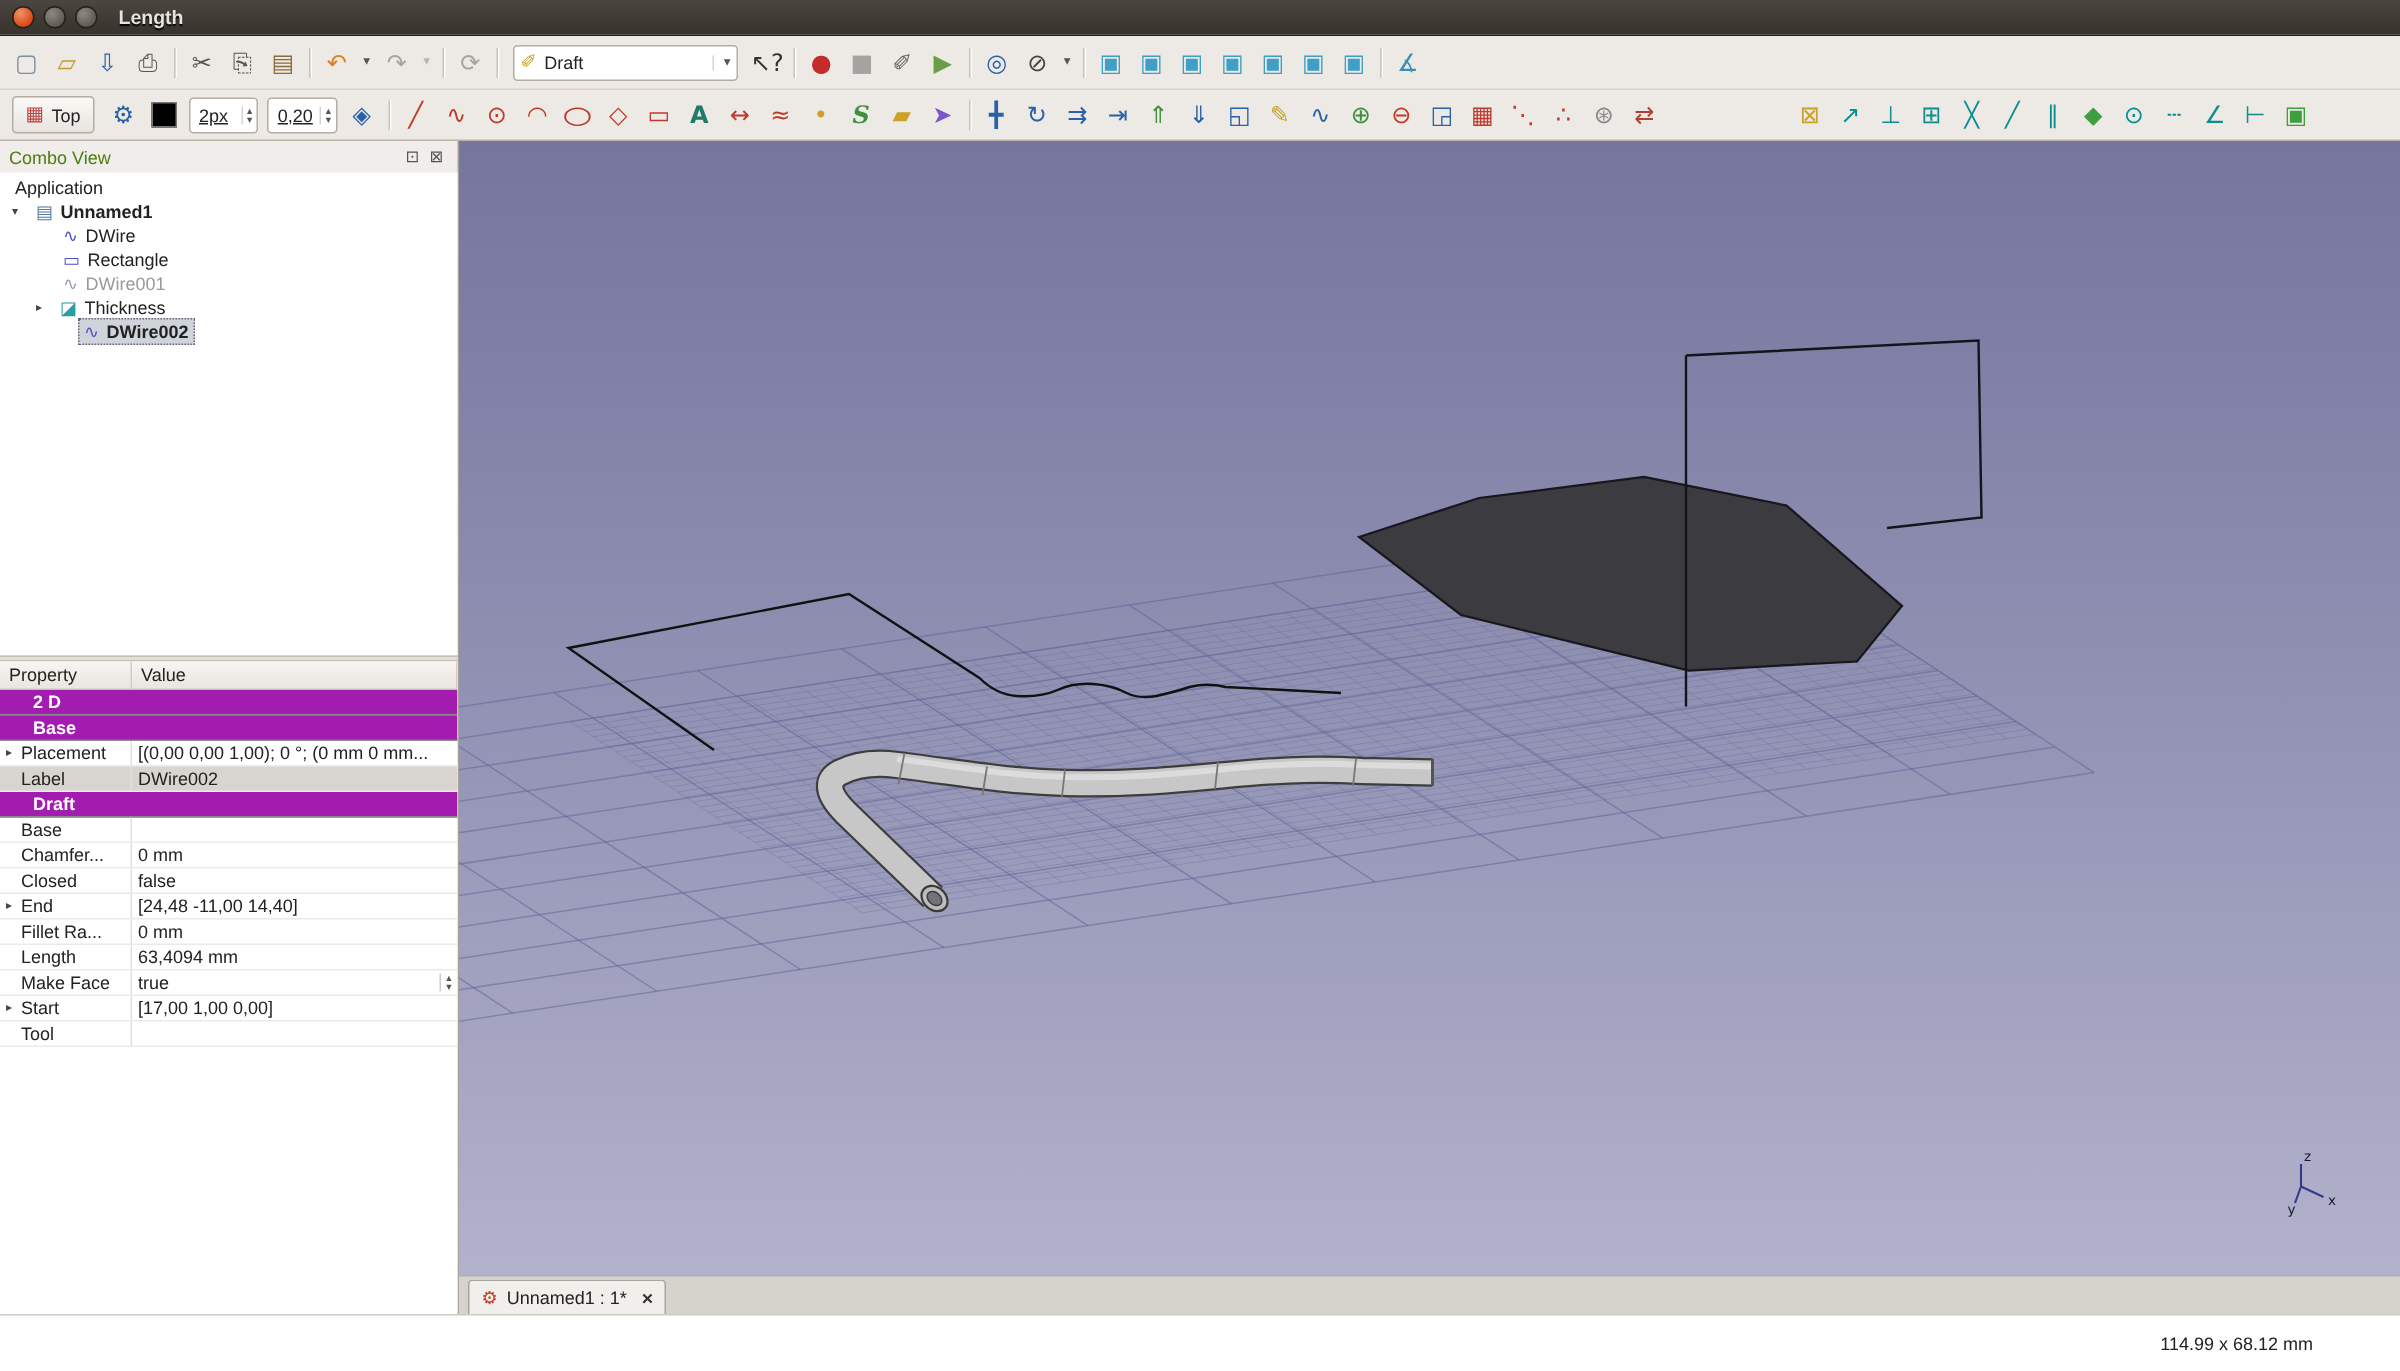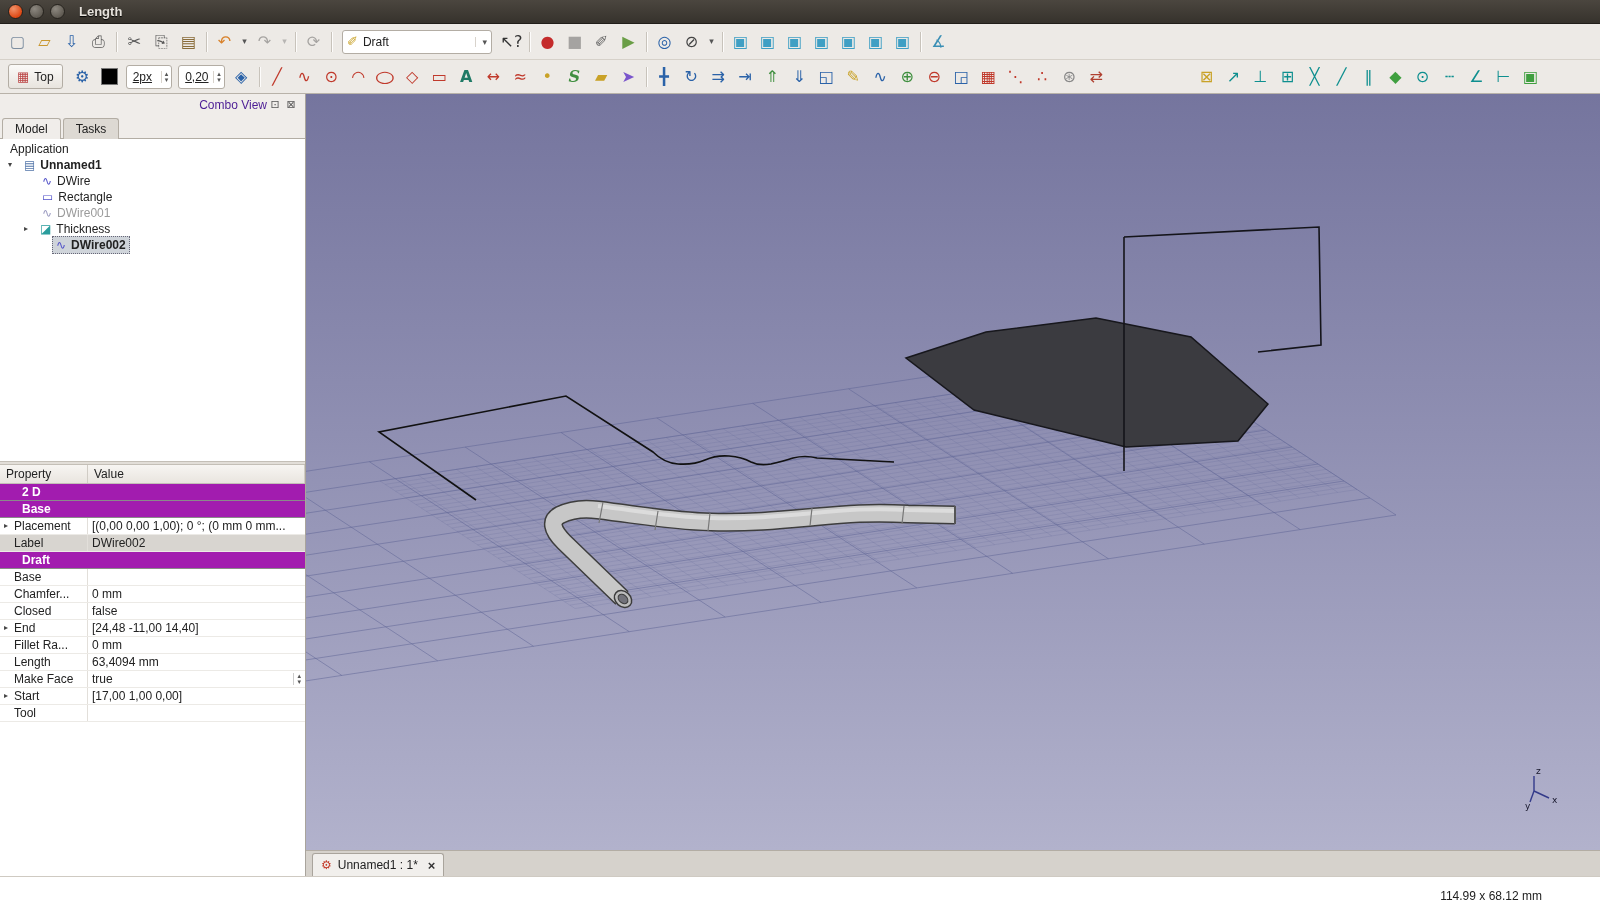--- a/index.html
+++ b/index.html
@@ -36,21 +36,21 @@
 .spinbox{display:inline-flex;align-items:center;height:24px;background:#fff;border:1px solid #b3ada4;border-radius:3px;margin:0 3px;padding-left:6px;}
 .spinbox .spin-val{min-width:24px;text-decoration:underline;}
 .spin-arrows{display:flex;flex-direction:column;justify-content:center;border-left:1px solid #d8d3cc;padding:0 3px;margin-left:4px;}
 .spin-arrows i,.pspin i{font-style:normal;font-size:7px;line-height:6px;color:#555;font-family:"DejaVu Sans",sans-serif;}
 .snapgroup{margin-left:auto;display:flex;align-items:center;margin-right:52px;}
 
 
 .main{flex:1;display:flex;min-height:0;}
 .panel{width:306px;flex:0 0 auto;background:#f0edea;border-right:1px solid #a9a49c;display:flex;flex-direction:column;min-height:0;}
 .combo-head{height:21px;display:flex;align-items:center;padding:0 6px;flex:0 0 auto;}
-.combo-head .ttl{flex:1;color:#4c1d95;text-align:right;}
+.combo-head .ttl{flex:1;color:#4d7c0f;}
 .chbtn{width:16px;height:15px;display:flex;align-items:center;justify-content:center;color:#555;font-size:11px;font-family:"DejaVu Sans",sans-serif;}
 .cv-tabs{display:flex;align-items:flex-end;height:24px;padding-left:2px;flex:0 0 auto;border-bottom:1px solid #b3ada4;}
 .cv-tab{padding:3px 12px;border:1px solid #b3ada4;border-bottom:none;border-radius:3px 3px 0 0;background:#ddd9d3;margin-right:2px;position:relative;top:1px;}
 .cv-tab.active{background:#f0edea;}
 .la-header{height:21px;background:linear-gradient(#f7f5f2,#e9e5df);border-top:1px solid #fff;border-bottom:1px solid #c4bfb7;display:flex;align-items:center;padding:0 6px;flex:0 0 auto;}
 .tree{background:#fff;height:322px;overflow:hidden;padding-top:2px;flex:0 0 auto;}
 .titem{display:flex;align-items:center;height:16px;line-height:16px;}
 .texp{width:12px;font-size:8px;color:#444;flex:0 0 auto;font-family:"DejaVu Sans",sans-serif;}
 .texp:empty{display:none;}
 .thl{display:inline-flex;align-items:center;padding:0 3px;border:1px solid transparent;white-space:nowrap;}
@@ -369,24 +369,20 @@
     </span>
   </div>
 
   <div class="main">
 
     <div class="panel">
       <div class="combo-head">
         <span class="ttl">Combo View</span>
         <span class="chbtn">⊡</span>
         <span class="chbtn">⊠</span>
-      </div>
-      <div class="cv-tabs">
-        <span class="cv-tab active">Model</span>
-        <span class="cv-tab">Tasks</span>
       </div>
       <div class="tree">
         <div class="titem" style="padding-left: 6px;">
 
             <span class="thl">
 
               <span class="tlabel">Application</span>
             </span>
           </div>
           <div class="titem bold" style="padding-left: 8px;">

